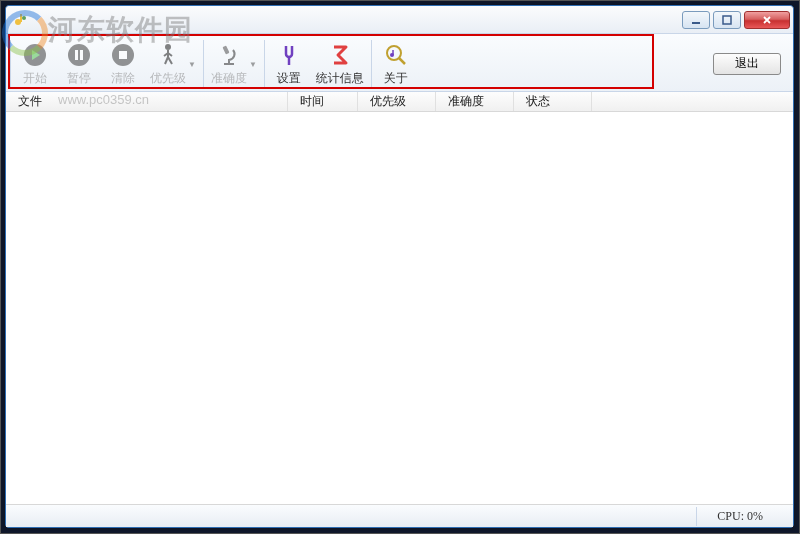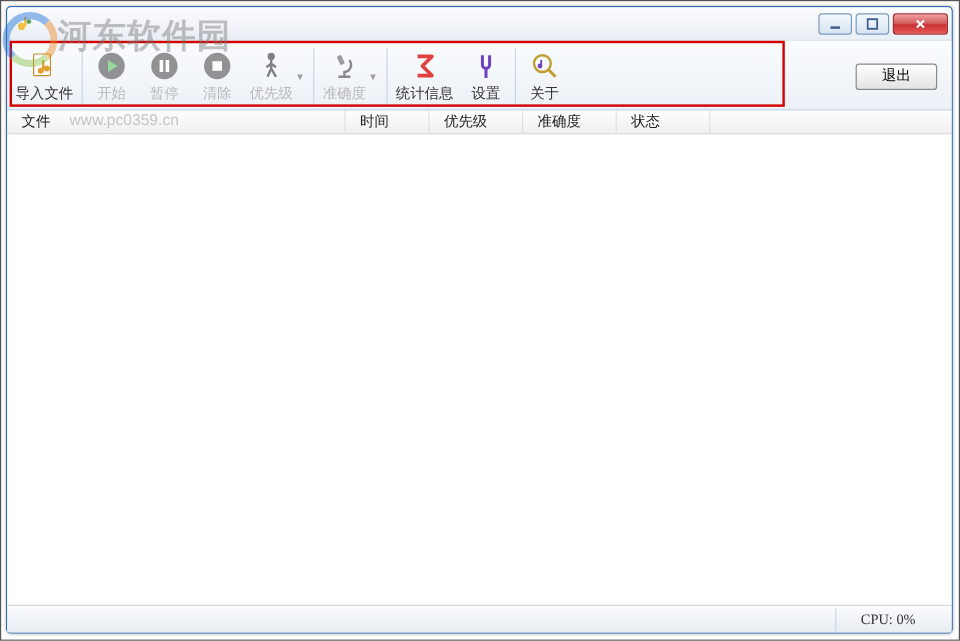--- a/index.html
+++ b/index.html
@@ -9,21 +9,21 @@
   background: #666;
   width: 800px;
   height: 534px;
   overflow: hidden;
   position: relative;
 }
 .outer-border {
   width: 800px;
   height: 534px;
   border: 1px solid #555;
-  background: #ffffff;
+  background: #0f172a;
 }
 .watermark {
   position: absolute;
   top: 8px;
   left: 0;
   z-index: 100;
   opacity: 0.45;
   display: flex;
   align-items: center;
   pointer-events: none;
@@ -237,31 +237,20 @@
       <svg viewBox="0 0 10 10">
             <path d="M2 2 L8 8 M8 2 L2 8" stroke="#fff" stroke-width="1.8"></path>
           </svg>
     </div>
   </div>
 
   <div class="toolbar-row">
     <div class="highlight-box"></div>
 
     <div class="tb-group">
-      <div class="tb-btn">
-        <span class="icon">
-          <svg viewBox="0 0 26 26">
-                <rect x="4" y="3" width="14" height="18" rx="1" fill="#fff" stroke="#c09020"></rect>
-                <path d="M12 8 v8" stroke="#e0a030" stroke-width="2"></path>
-                <circle cx="10" cy="17" r="2.5" fill="#e0a030"></circle>
-                <circle cx="15" cy="15" r="2.5" fill="#e0a030"></circle>
-              </svg>
-        </span>
-        <span class="lbl">导入文件</span>
-      </div>
     </div>
     <div class="tb-sep"></div>
 
     <div class="tb-group">
       <div class="tb-btn disabled">
         <span class="icon">
           <svg viewBox="0 0 26 26">
                 <circle cx="13" cy="13" r="11" fill="#404040"></circle>
                 <path d="M10 8 l8 5 -8 5 z" fill="#50c050"></path>
               </svg>
@@ -316,33 +305,33 @@
         </div>
         <span class="arrow">▼</span>
       </div>
     </div>
     <div class="tb-sep"></div>
 
     <div class="tb-group">
       <div class="tb-btn">
         <span class="icon">
           <svg viewBox="0 0 26 26">
-                <path d="M7 5 h12 l-8 8 8 8 h-12" stroke="#e04040" stroke-width="3" fill="none" stroke-linejoin="round"></path>
-              </svg>
-        </span>
-        <span class="lbl">统计信息</span>
-      </div>
-      <div class="tb-btn">
-        <span class="icon">
-          <svg viewBox="0 0 26 26">
                 <path d="M10 4 v8 a3 3 0 0 0 6 0 v-8" stroke="#7040c0" stroke-width="2.5" fill="none"></path>
                 <path d="M13 15 v8" stroke="#7040c0" stroke-width="2.5"></path>
               </svg>
         </span>
         <span class="lbl">设置</span>
+      </div>
+      <div class="tb-btn">
+        <span class="icon">
+          <svg viewBox="0 0 26 26">
+                <path d="M7 5 h12 l-8 8 8 8 h-12" stroke="#e04040" stroke-width="3" fill="none" stroke-linejoin="round"></path>
+              </svg>
+        </span>
+        <span class="lbl">统计信息</span>
       </div>
     </div>
     <div class="tb-sep"></div>
 
     <div class="tb-group">
       <div class="tb-btn">
         <span class="icon">
           <svg viewBox="0 0 26 26">
                 <circle cx="11" cy="11" r="7" fill="none" stroke="#c0a030" stroke-width="2"></circle>
                 <path d="M16 16 l6 6" stroke="#c0a030" stroke-width="2.5"></path>

